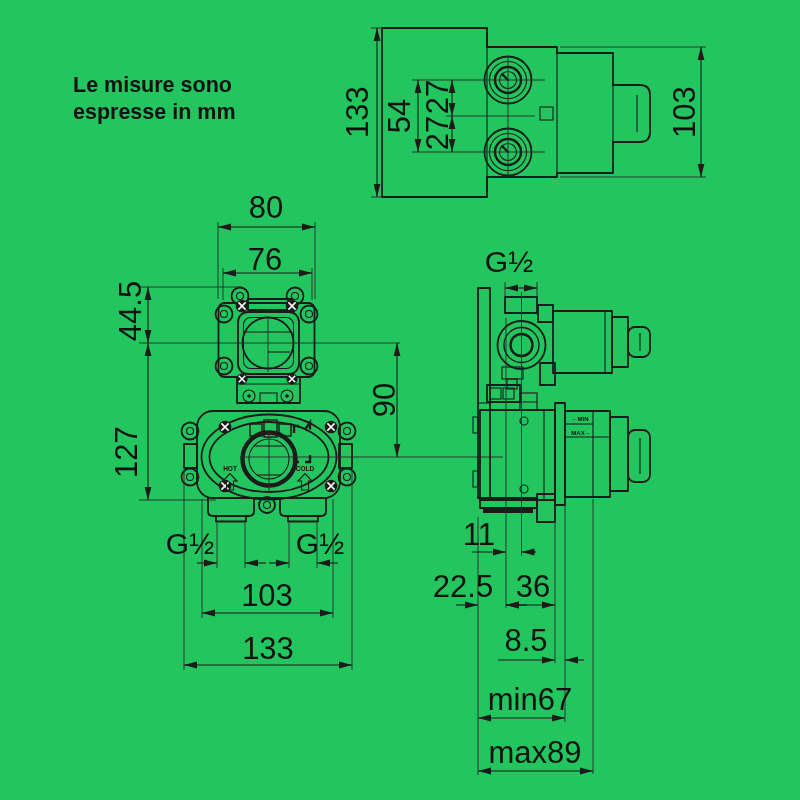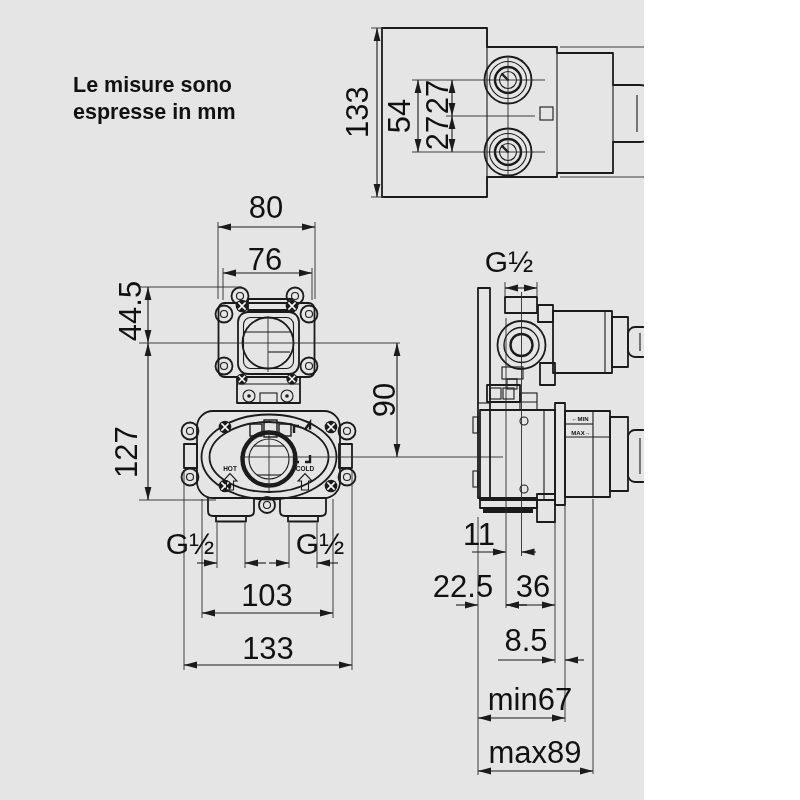--- a/index.html
+++ b/index.html
@@ -1,16 +1,16 @@
 <!DOCTYPE html>
 <html><head>
 <meta charset="utf-8">
 <style>
   html,body{margin:0;padding:0;background:#fff;}
-  #stage{position:relative;width:644px;height:800px;background:#e5e5e5;overflow:hidden;}
+  #stage{position:relative;width:800px;height:800px;background:#22c55e;overflow:hidden;}
   .o2{fill:none;stroke:#1b1b1b;stroke-width:1.8;stroke-linejoin:round;}
   .o15{fill:none;stroke:#1b1b1b;stroke-width:1.4;}
   .o1{fill:none;stroke:#1b1b1b;stroke-width:1.1;}
   .cl{fill:none;stroke:#2b2b2b;stroke-width:0.9;}
   .dl{fill:none;stroke:#1b1b1b;stroke-width:1.1;}
   .dk{fill:#1b1b1b;stroke:none;}
   .ring{fill:none;stroke:#1b1b1b;stroke-width:4.4;}
   .xw{stroke:#fff;stroke-width:1.5;}
   .g25{fill:none;stroke:#1b1b1b;stroke-width:2.4;}
   text.dim{font:31px "Liberation Sans",sans-serif;fill:#111;text-anchor:middle;}

